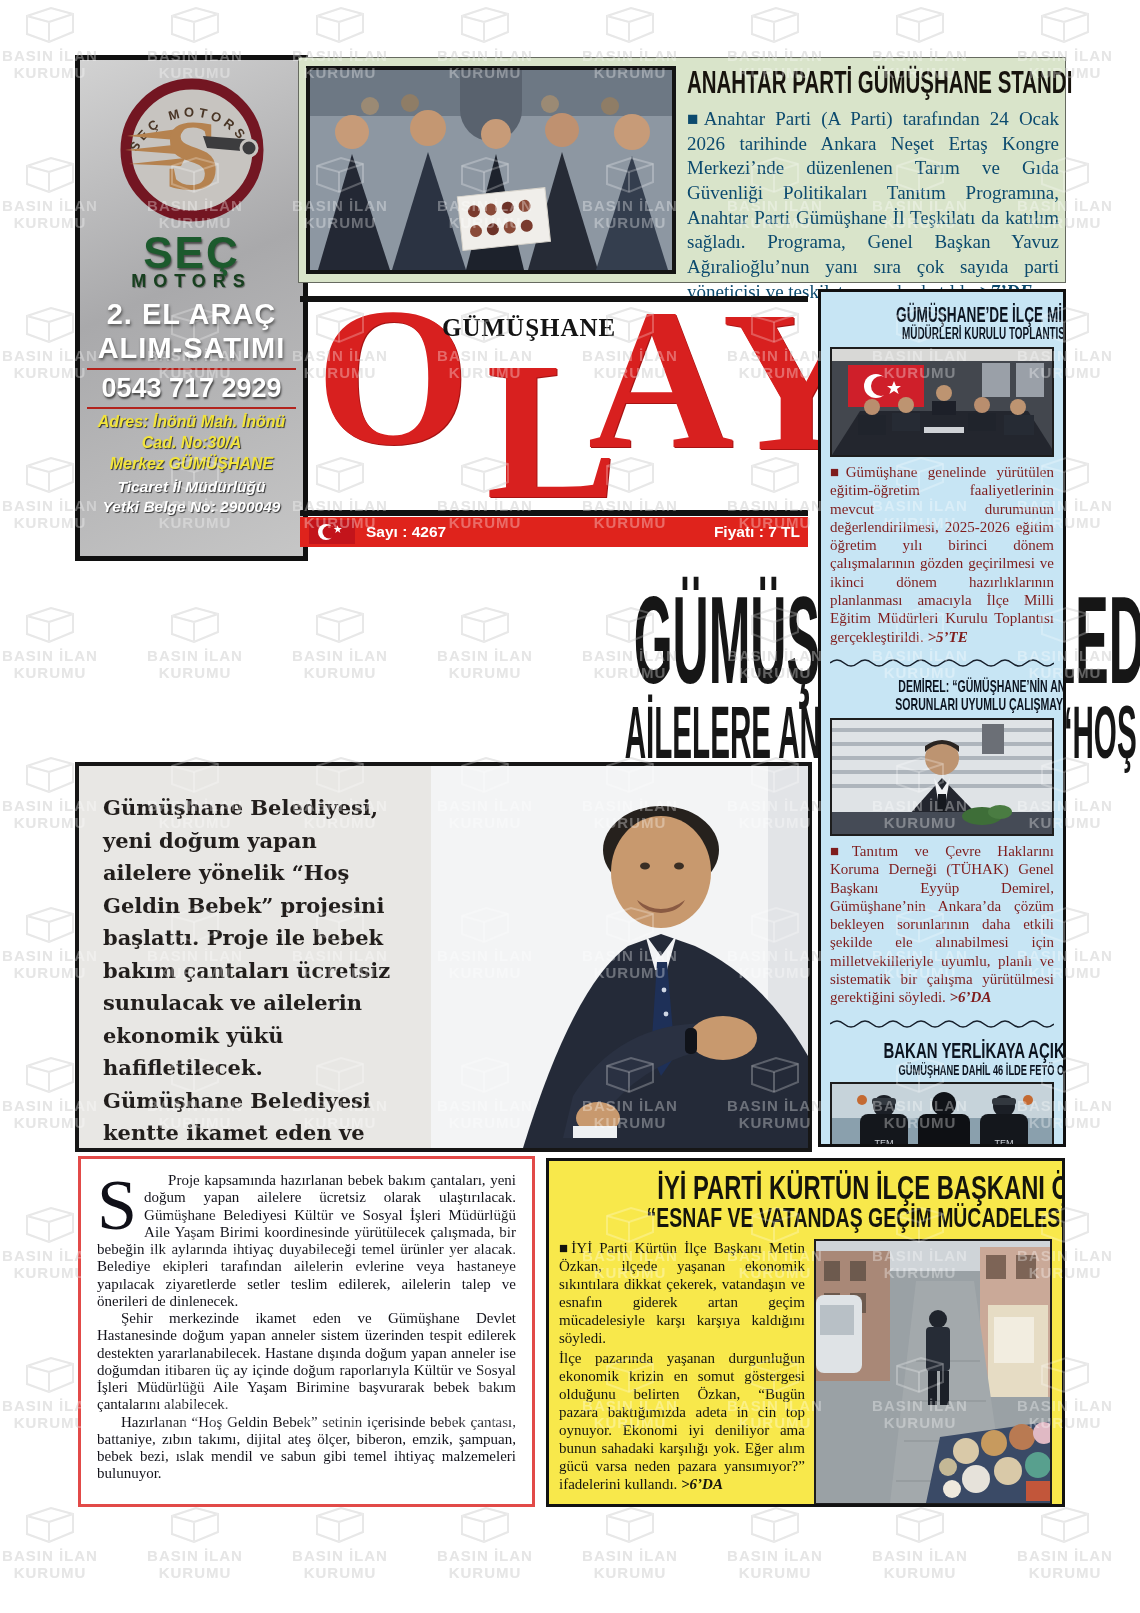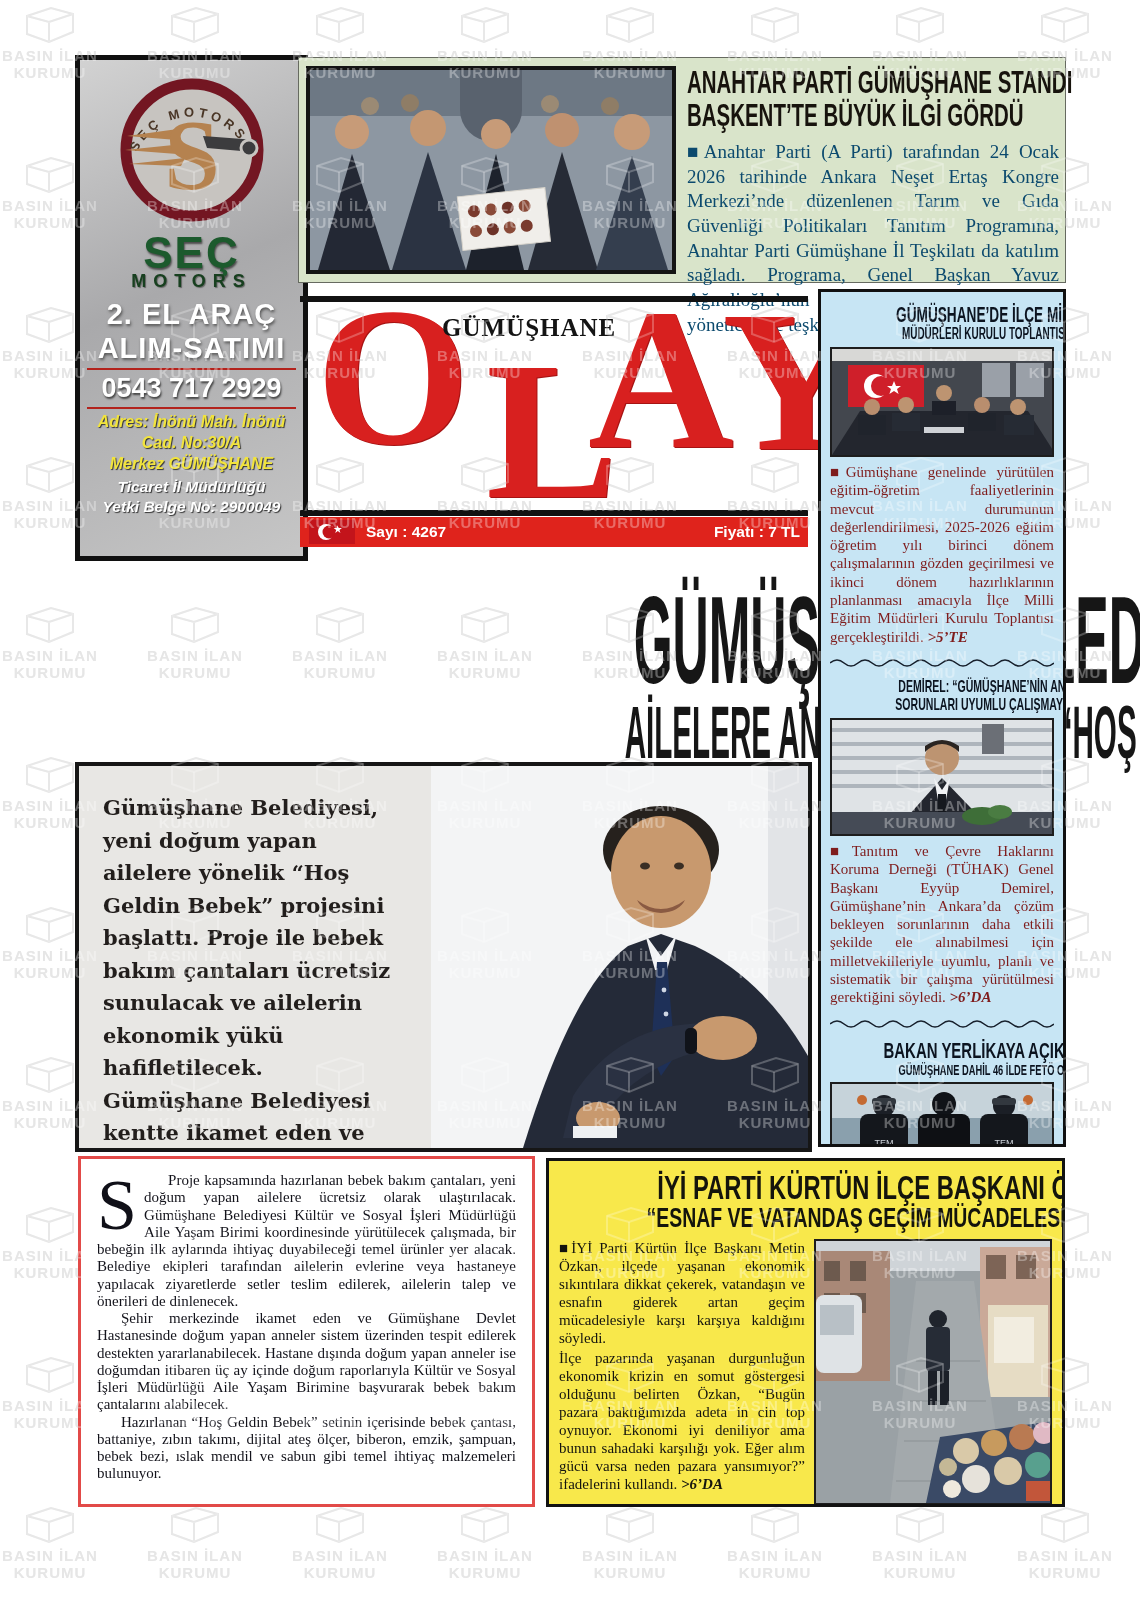--- a/index.html
+++ b/index.html
@@ -1124,21 +1124,20 @@
             <circle cx="165" cy="158" r="6" fill="#8a4a38"></circle>
               <circle cx="182" cy="158" r="6" fill="#6d3228"></circle>
             <circle cx="199" cy="158" r="6" fill="#8a4a38"></circle>
               <circle cx="216" cy="158" r="6" fill="#7a3b2e"></circle>
           </g>
         </svg>
       </div>
       <div class="ts-content">
         <div class="ts-head">
           <div class="row"><span class="ctl" style="--sx:.66;font-size:31px;">ANAHTAR PARTİ GÜMÜŞHANE STANDI</span></div>
-          <div class="row"><span class="ctl" style="--sx:.66;font-size:31px;">BAŞKENT’TE BÜYÜK İLGİ GÖRDÜ</span></div>
         </div>
         <div class="ts-body"><span>■Anahtar Parti (A Parti) tarafından 24 Ocak 2026 tarihinde Ankara Neşet Ertaş Kongre Merkezi’nde düzenlenen Tarım ve Gıda Güvenliği Politikaları Tanıtım Programına, Anahtar Parti Gümüşhane İl Teşkilatı da katılım sağladı. Programa, Genel Başkan Yavuz Ağıralioğlu’nun yanı sıra çok sayıda parti yöneticisi ve teşkilat mensubu katıldı.</span> <span class="pref">&gt;7’DE</span></div>
       </div>
     </div>
 
     <div class="rule" style="top:296px;"></div>
     <div class="masthead">
       <span class="mh-letter" style="left:16px;top:-24px;font-size:198px;">O</span>
       <span class="mh-letter" style="left:186px;top:30px;font-size:198px;">L</span>
       <span class="mh-letter" style="left:288px;top:-24px;font-size:202px;">A</span>

